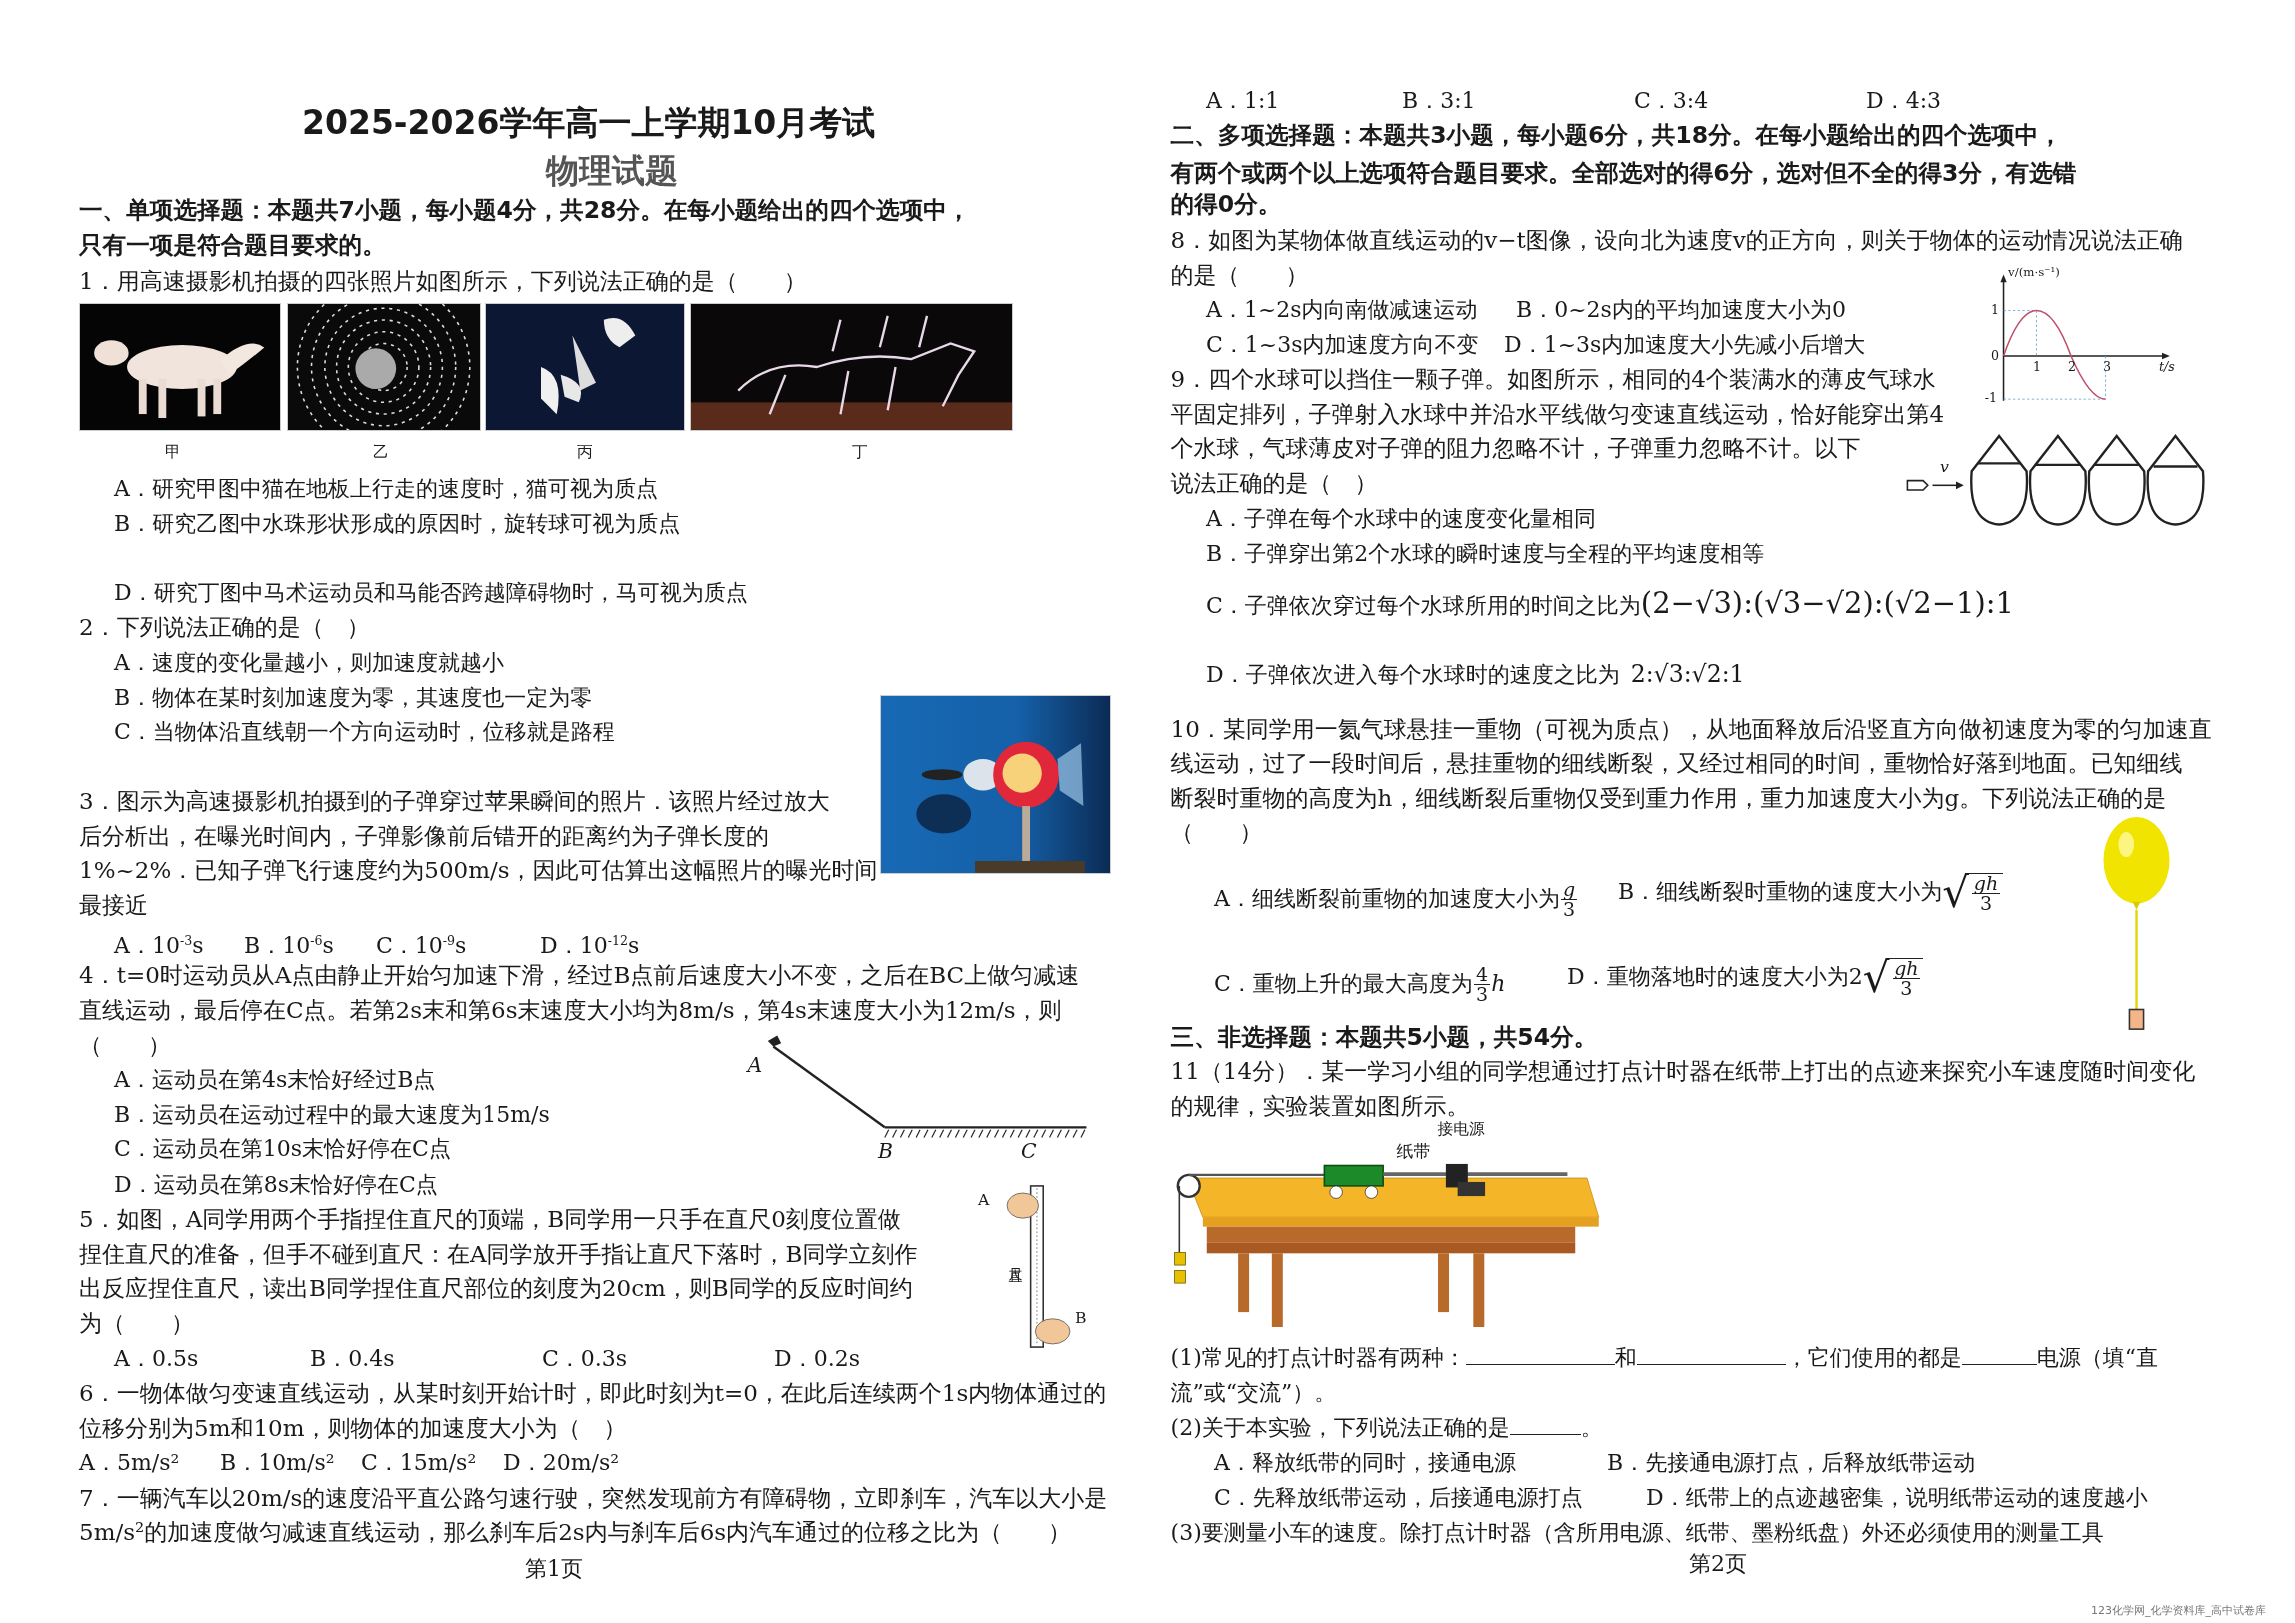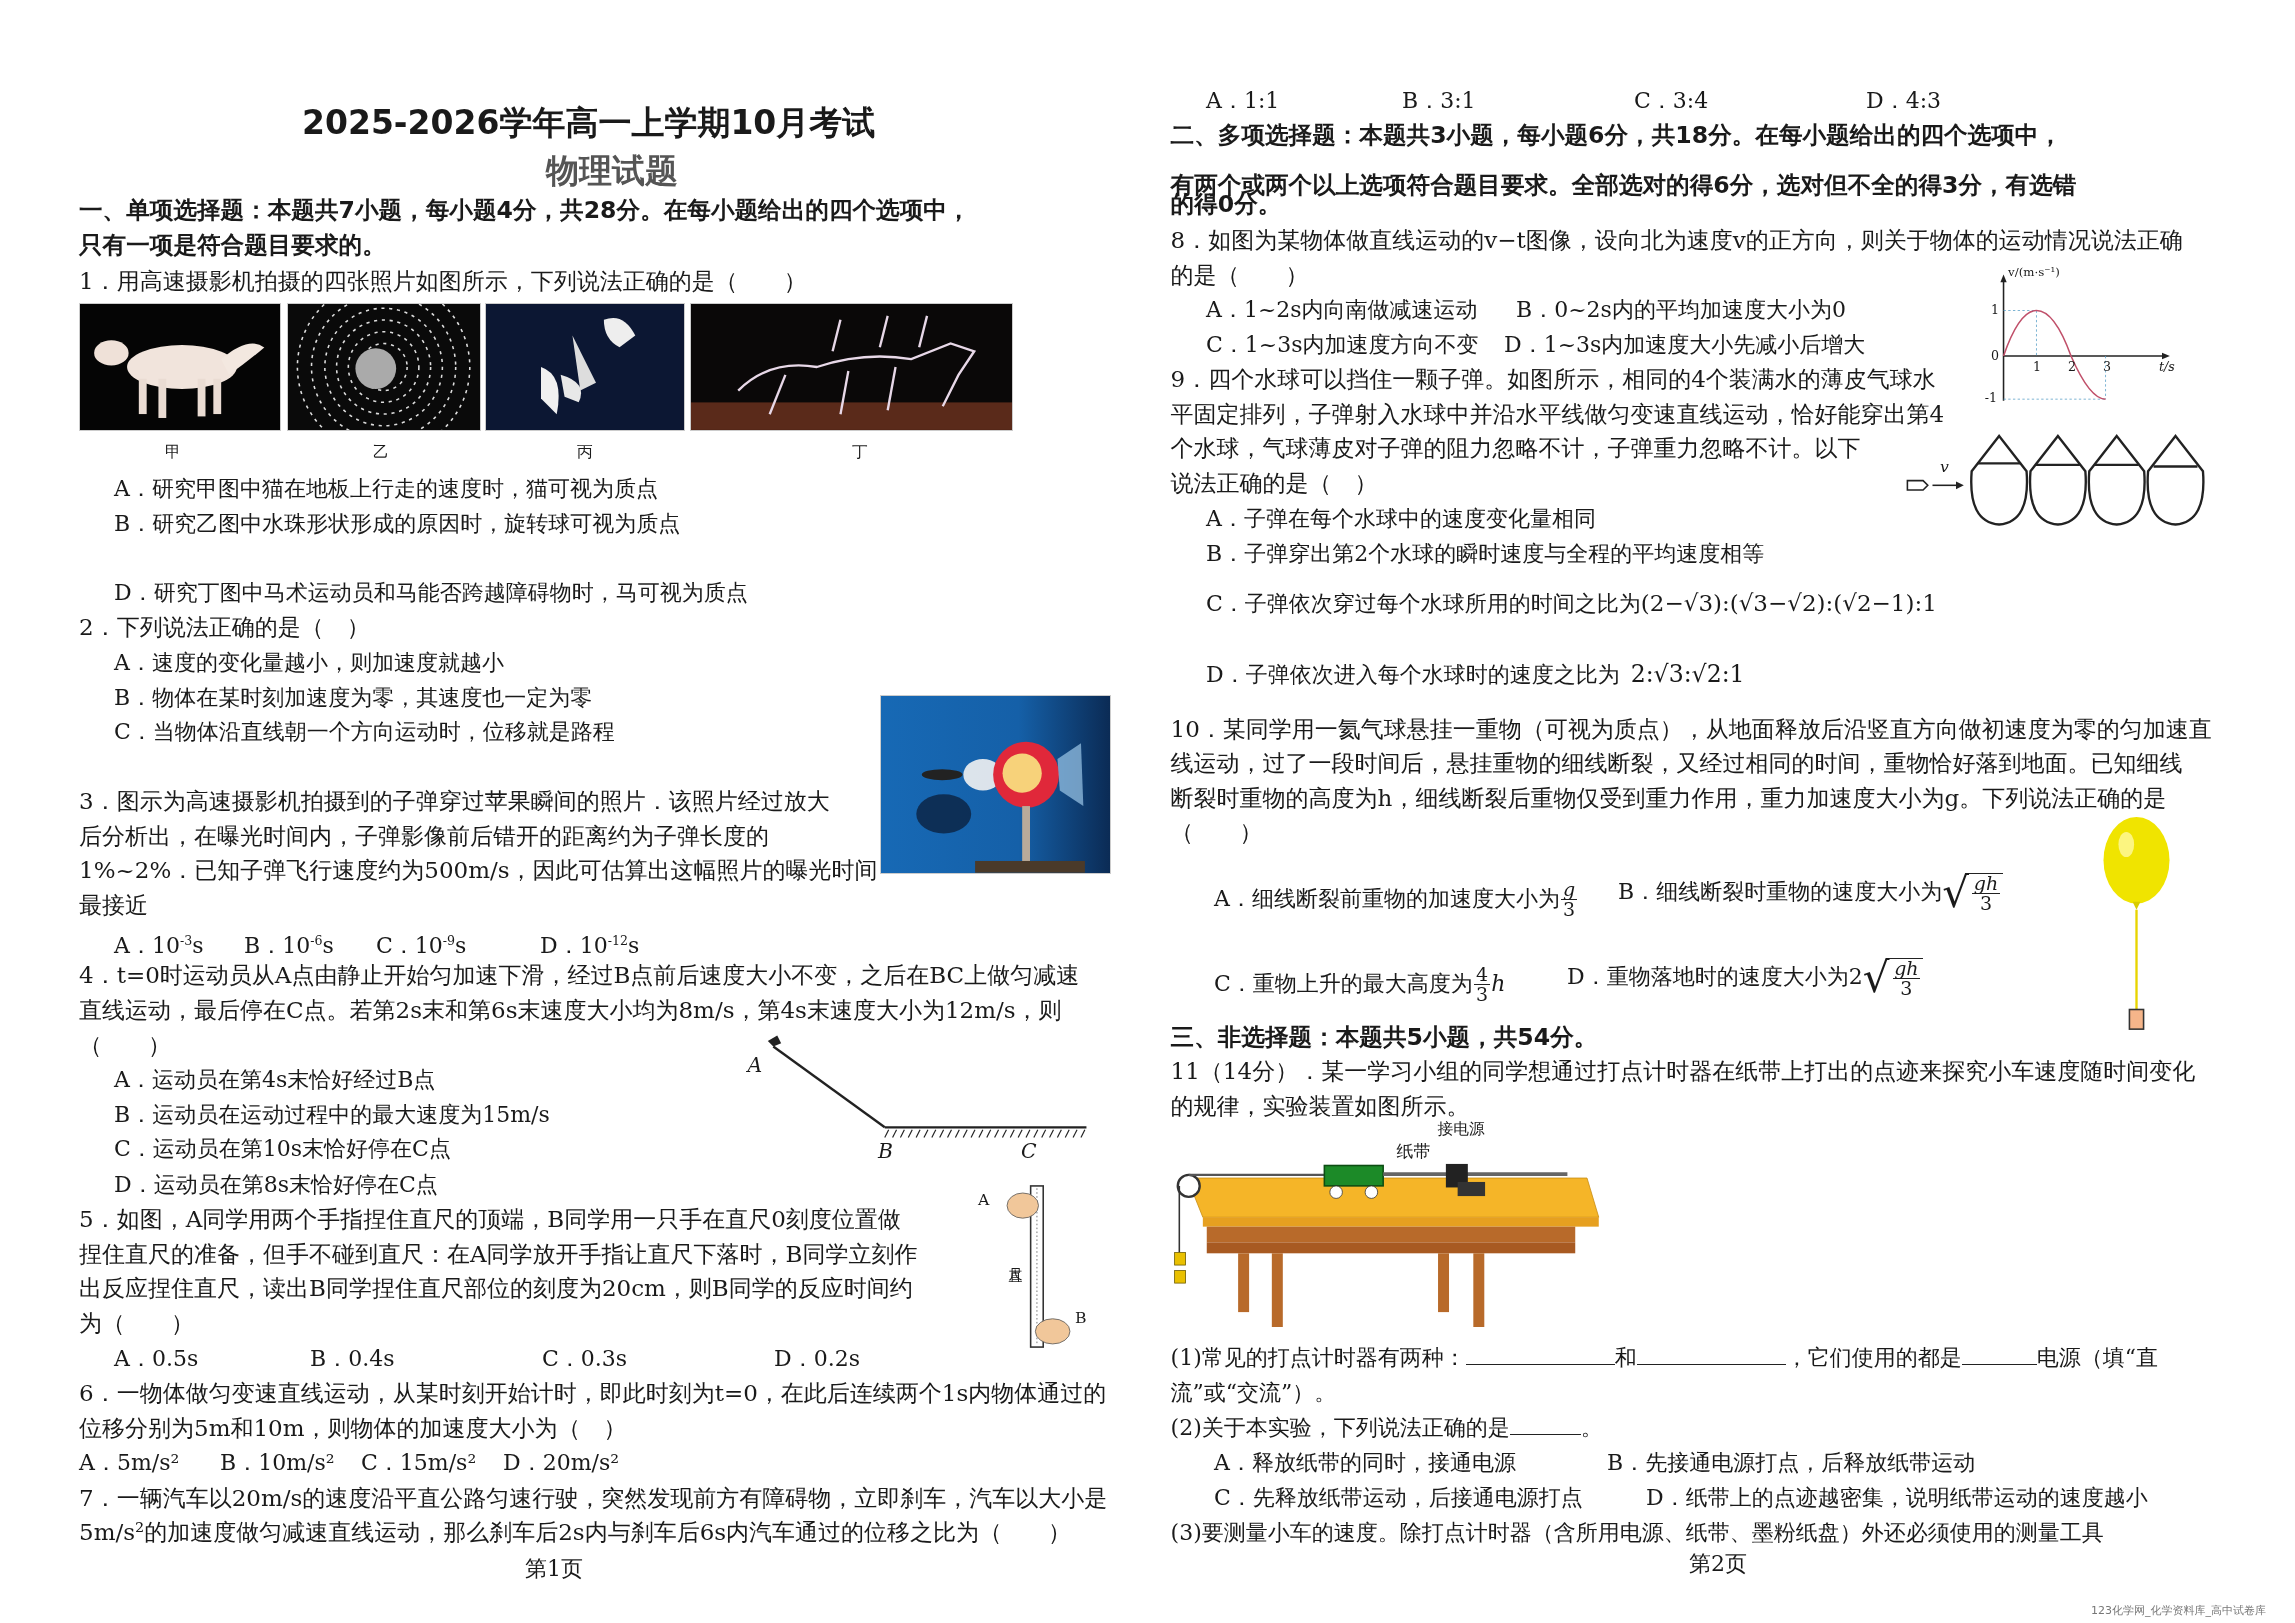--- a/index.html
+++ b/index.html
@@ -200,21 +200,21 @@
   <div class="abs foot" style="left:525px;top:1554px;">第1页</div>
 </div>
 
 <div class="page" id="p2">
   <div class="abs opt" style="left:59px;top:83px;">A．1:1</div>
   <div class="abs opt" style="left:255px;top:83px;">B．3:1</div>
   <div class="abs opt" style="left:487px;top:83px;">C．3:4</div>
   <div class="abs opt" style="left:719px;top:83px;">D．4:3</div>
 
   <div class="abs sec" style="left:23.6px;top:118px;">二、多项选择题：本题共3小题，每小题6分，共18分。在每小题给出的四个选项中，</div>
-  <div class="abs sec" style="left:23.6px;top:168px;">有两个或两个以上选项符合题目要求。全部选对的得6分，选对但不全的得3分，有选错</div>
+  <div class="abs sec" style="left:23.6px;top:156px;">有两个或两个以上选项符合题目要求。全部选对的得6分，选对但不全的得3分，有选错</div>
   <div class="abs sec" style="left:23.6px;top:187px;">的得0分。</div>
 
   <div class="abs t" style="left:23.6px;top:223px;">8．如图为某物体做直线运动的v−t图像，设向北为速度v的正方向，则关于物体的运动情况说法正确</div>
   <div class="abs t" style="left:23.6px;top:258px;">的是（　　）</div>
   <div class="abs opt" style="left:59px;top:292px;">A．1~2s内向南做减速运动</div>
   <div class="abs opt" style="left:369px;top:292px;">B．0~2s内的平均加速度大小为0</div>
   <div class="abs opt" style="left:59px;top:327px;">C．1~3s内加速度方向不变</div>
   <div class="abs opt" style="left:357px;top:327px;">D．1~3s内加速度大小先减小后增大</div>
 
   <div class="abs" style="left:833px;top:271px;width:204px;height:130px;">
@@ -239,21 +239,21 @@
     <span class="abs" style="left:123px;top:88px;font-size:12.6px;">3</span>
     <span class="abs it" style="left:179px;top:88px;font-size:12.6px;">t/s</span>
   </div>
 
   <div class="abs t" style="left:23.6px;top:362px;">9．四个水球可以挡住一颗子弹。如图所示，相同的4个装满水的薄皮气球水</div>
   <div class="abs t" style="left:23.6px;top:397px;">平固定排列，子弹射入水球中并沿水平线做匀变速直线运动，恰好能穿出第4</div>
   <div class="abs t" style="left:23.6px;top:431px;">个水球，气球薄皮对子弹的阻力忽略不计，子弹重力忽略不计。以下</div>
   <div class="abs t" style="left:23.6px;top:466px;">说法正确的是（　）</div>
   <div class="abs opt" style="left:59px;top:501px;">A．子弹在每个水球中的速度变化量相同</div>
   <div class="abs opt" style="left:59px;top:536px;">B．子弹穿出第2个水球的瞬时速度与全程的平均速度相等</div>
-  <div class="abs opt" style="left:59px;top:586px;"><span>C．子弹依次穿过每个水球所用的时间之比为</span><span style="font-size:23px;margin-top:44px;">(2−√3):(√3−√2):(√2−1):1</span></div>
+  <div class="abs opt" style="left:59px;top:586px;"><span>C．子弹依次穿过每个水球所用的时间之比为</span><span style="font-size:29px;margin-top:44px;">(2−√3):(√3−√2):(√2−1):1</span></div>
   <div class="abs opt" style="left:59px;top:657px;"><span>D．子弹依次进入每个水球时的速度之比为</span><span style="font-size:23.6px;margin-left:11px;">2:√3:√2:1</span></div>
 
   <div class="abs" style="left:754px;top:432px;width:306px;height:98px;">
     <svg width="306" height="98" viewBox="0 0 390 125">
       <path d="M8 62 L28 62 L34 68 L28 74 L8 74Z" fill="none" stroke="#222" stroke-width="2"></path>
       <line x1="40" y1="68" x2="72" y2="68" stroke="#222" stroke-width="2"></line>
       <polygon points="80,68 70,63 70,73" fill="#222"></polygon>
       <g fill="none" stroke="#222" stroke-width="3">
         <path d="M125 5 L160 50 Q165 115 125 118 Q85 115 90 50 Z"></path>
           <line x1="97" y1="40" x2="153" y2="40"></line>

